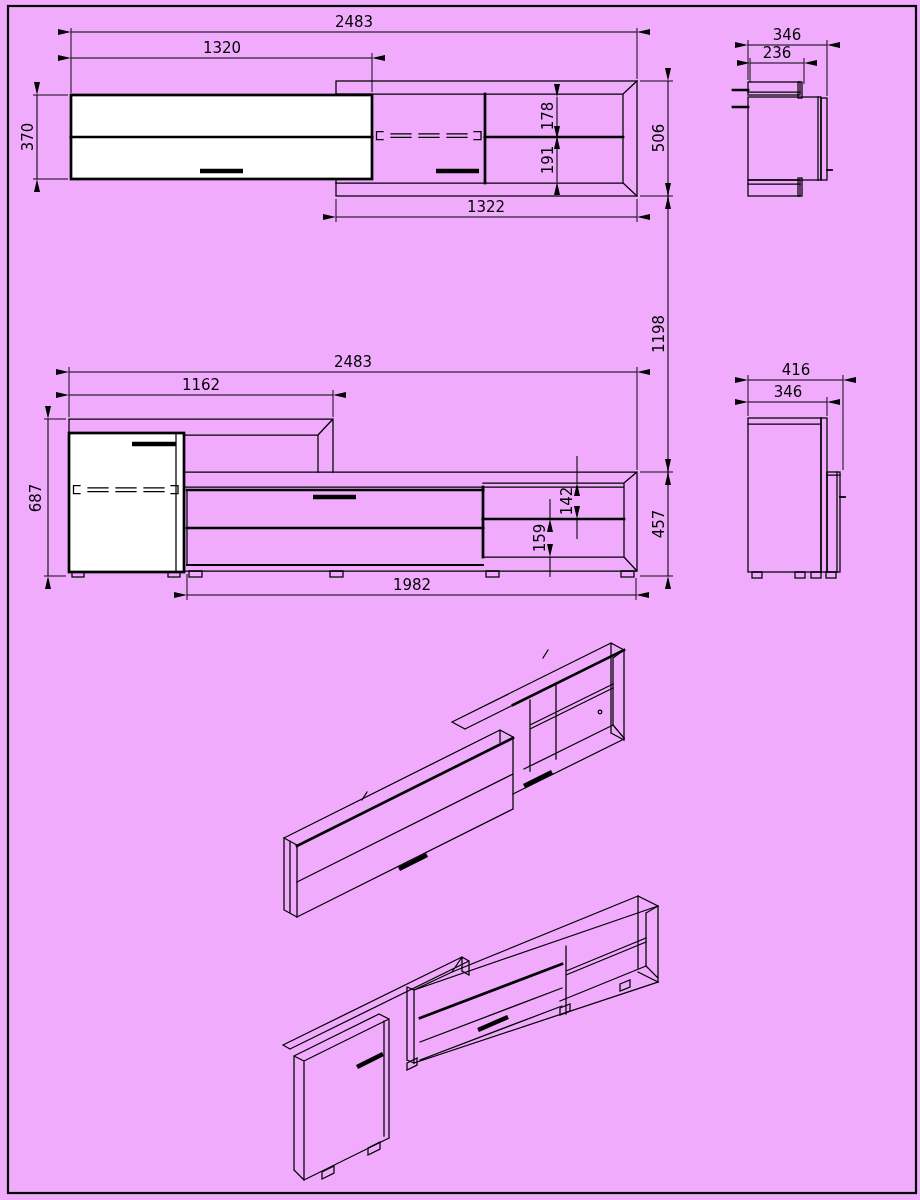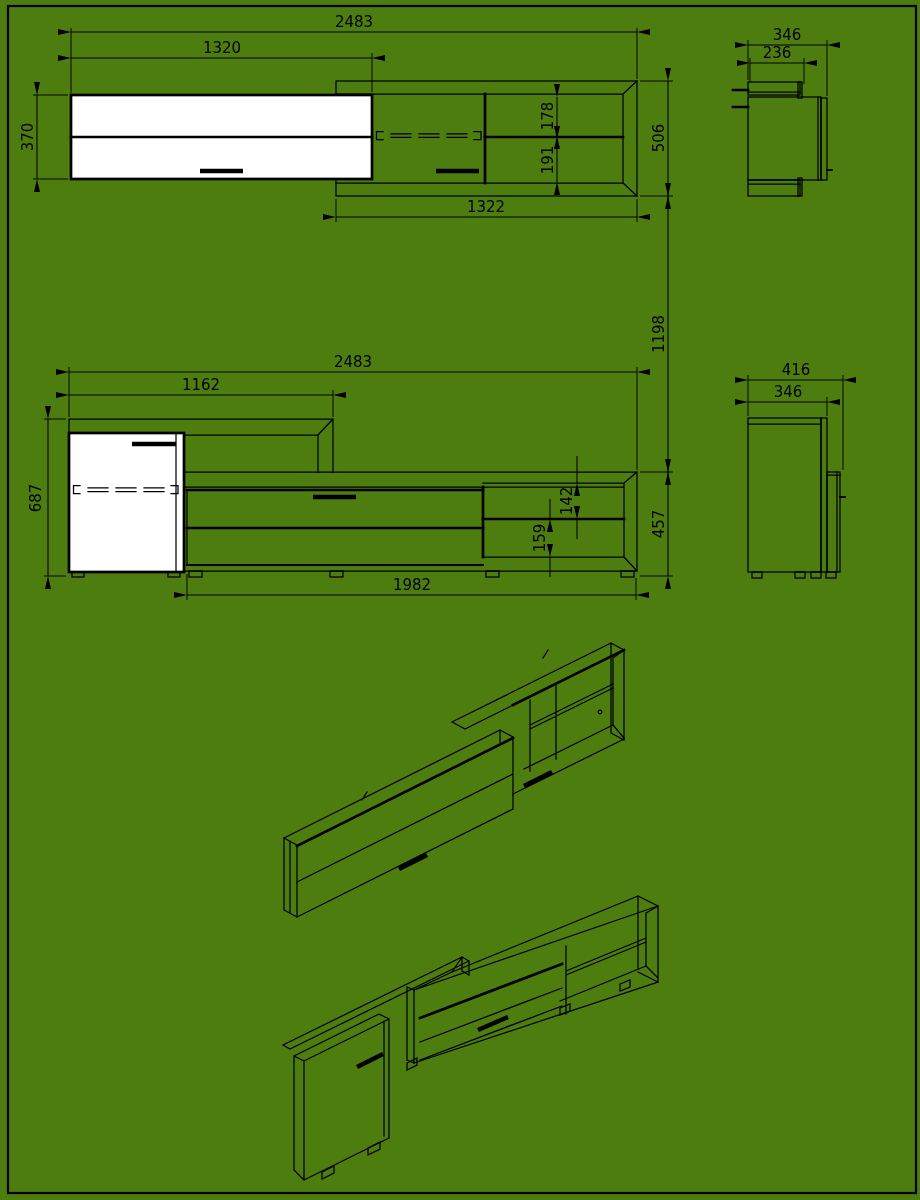--- a/index.html
+++ b/index.html
@@ -1,16 +1,16 @@
 <!DOCTYPE html>
 <html><head>
 <meta charset="utf-8">
 <style>
   html,body{margin:0;padding:0;background:#e8e8e8;}
-  .page{position:relative;width:920px;height:1200px;background:#4d7c0f;margin:0 auto;font-family:"DejaVu Sans",sans-serif;}
+  .page{position:relative;width:920px;height:1200px;background:#f0abfc;margin:0 auto;font-family:"DejaVu Sans",sans-serif;}
   svg{position:absolute;left:0;top:0;}
   .t1{stroke:#000;stroke-width:1.25;fill:none;stroke-linecap:square;}
   .t2{stroke:#000;stroke-width:1.8;fill:none;stroke-linecap:square;}
   .t3{stroke:#000;stroke-width:2.7;fill:none;stroke-linecap:square;}
   .t4{stroke:#000;stroke-width:4.5;fill:none;stroke-linecap:butt;}
   .ext{stroke:#000;stroke-width:.95;fill:none;}
   .dim{stroke:#000;stroke-width:1.05;fill:none;marker-start:url(#arr);marker-end:url(#arr);}
   .dimh{stroke:#000;stroke-width:1.05;fill:none;marker-end:url(#arr);}
   .wf{fill:#ffffff;}
   text.lbl{font-family:"DejaVu Sans",sans-serif;font-size:15px;fill:#000;}

